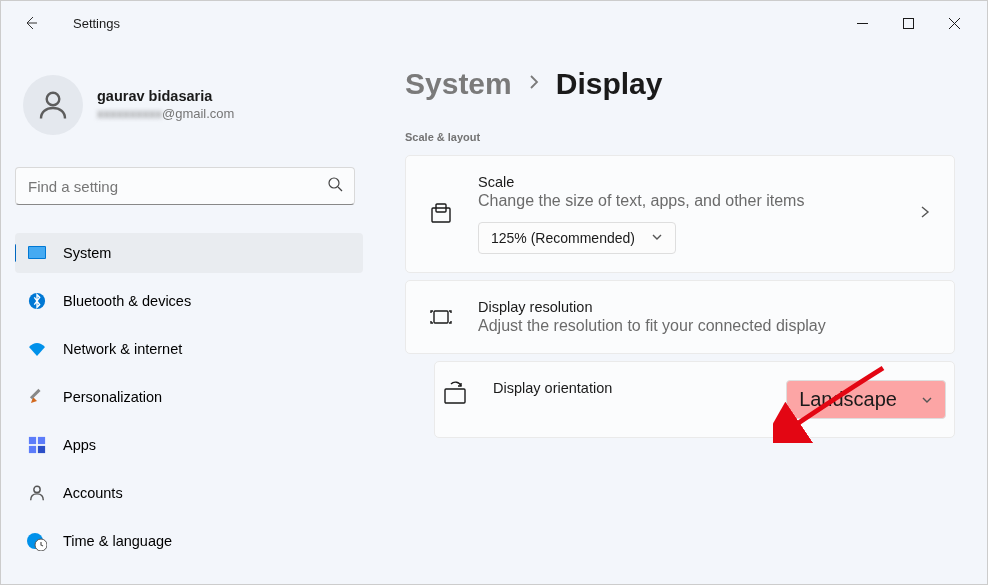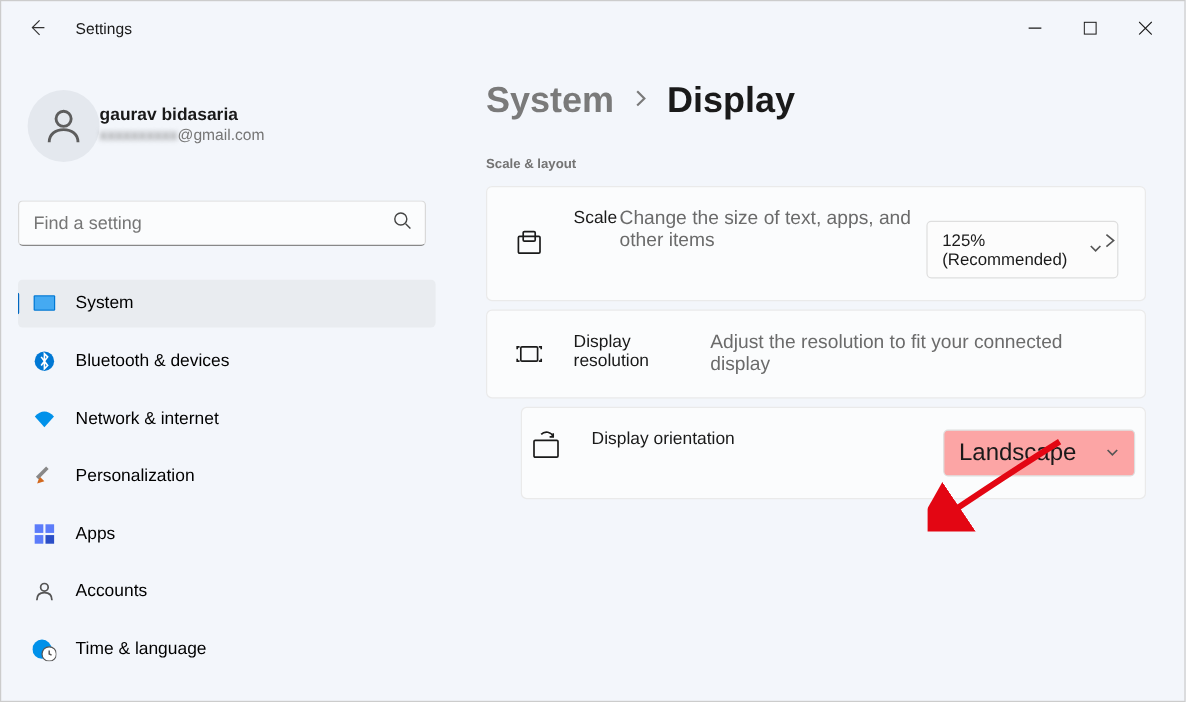--- a/index.html
+++ b/index.html
@@ -14,20 +14,21 @@
       background: #f3f6fb;
       overflow: hidden;
       border: 1px solid #ccc;
       position: relative;
     }
     .titlebar {
       display: flex;
       align-items: center;
       height: 44px;
       padding: 0 10px 0 22px;
+      gap: 10px;
     }
     .back-arrow {
       width: 16px;
       height: 16px;
       margin-right: 24px;
       color: #333;
     }
     .title-text {
       font-size: 13px;
       color: #1a1a1a;
@@ -51,20 +52,21 @@
     .sidebar {
       width: 368px;
       flex-shrink: 0;
       display: flex;
       flex-direction: column;
       padding-left: 14px;
     }
     .profile {
       display: flex;
       align-items: center;
+      gap: 14px;
       padding: 30px 0 24px 8px;
       margin-bottom: 8px;
     }
     .avatar {
       width: 60px;
       height: 60px;
       border-radius: 50%;
       background: #e4e8ee;
       display: flex;
       align-items: center;
@@ -199,21 +201,21 @@
     .card-icon {
       width: 26px;
       display: flex;
       align-items: center;
       justify-content: center;
       flex-shrink: 0;
     }
     .card-body {
       flex: 1;
       display: flex;
-      flex-direction: row;
+      flex-direction: column;
       gap: 2px;
       justify-content: center;
     }
     .card-title {
       font-size: 14.5px;
       color: #1a1a1a;
     }
     .card-desc {
       font-size: 16px;
       color: #6b6b6b;

